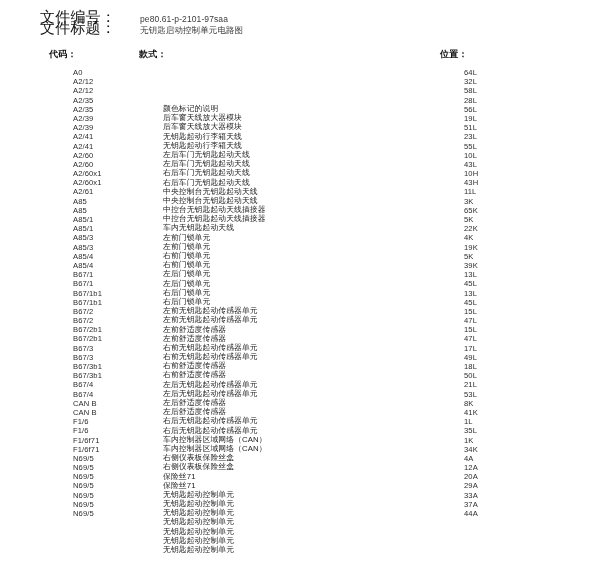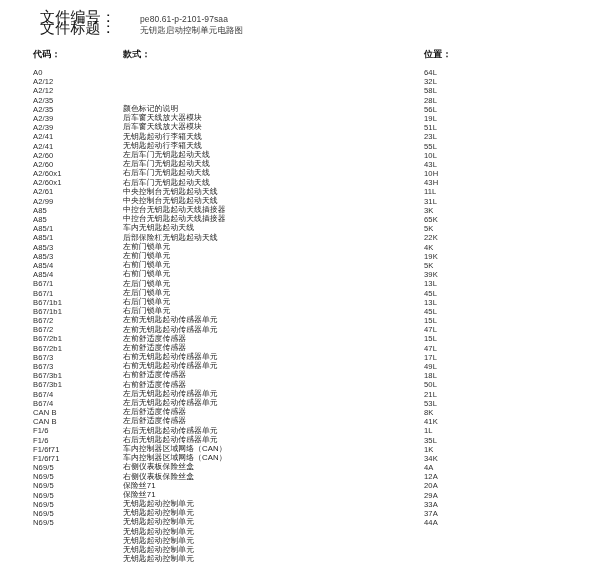--- a/index.html
+++ b/index.html
@@ -48,21 +48,21 @@
   .hdr-value {
     font-size: 8.5px;
     color: #3b3b3b;
     white-space: nowrap;
     letter-spacing: 0.1px;
   }
 
   
   .col-head {
     position: absolute;
-    left: 0;
+    left: 16px;
     top: 48px;
     width: 481px;
     height: 12px;
   }
   .col-head .ch {
     position: absolute;
     font-size: 9px;
     font-weight: bold;
     color: #111;
     white-space: nowrap;
@@ -71,20 +71,21 @@
   .ch-code { left: 33px; }
   .ch-style { left: 123px; }
   .ch-pos { left: 424px; }
 
   
   .rows {
     position: absolute;
     left: 0;
     top: 68px;
     width: 500px;
+    padding-left: 40px;
   }
   .row {
     position: relative;
     height: 9.2px;
     line-height: 9.2px;
     white-space: nowrap;
   }
   .cell {
     position: absolute;
     top: 0;
@@ -195,25 +196,20 @@
         <span class="cell c-code">A2/60x1</span>
         <span class="cell c-desc">中控台无钥匙起动天线插接器</span>
         <span class="cell c-pos">43H</span>
       </div>
       <div class="row">
         <span class="cell c-code">A2/61</span>
         <span class="cell c-desc">车内无钥匙起动天线</span>
         <span class="cell c-pos">11L</span>
       </div>
       <div class="row">
-        <span class="cell c-code">A2/99</span>
-        <span class="cell c-desc">后部保险杠无钥匙起动天线</span>
-        <span class="cell c-pos">31L</span>
-      </div>
-      <div class="row">
         <span class="cell c-code">A85</span>
         <span class="cell c-desc">左前门锁单元</span>
         <span class="cell c-pos">3K</span>
       </div>
       <div class="row">
         <span class="cell c-code">A85</span>
         <span class="cell c-desc">左前门锁单元</span>
         <span class="cell c-pos">65K</span>
       </div>
       <div class="row">

